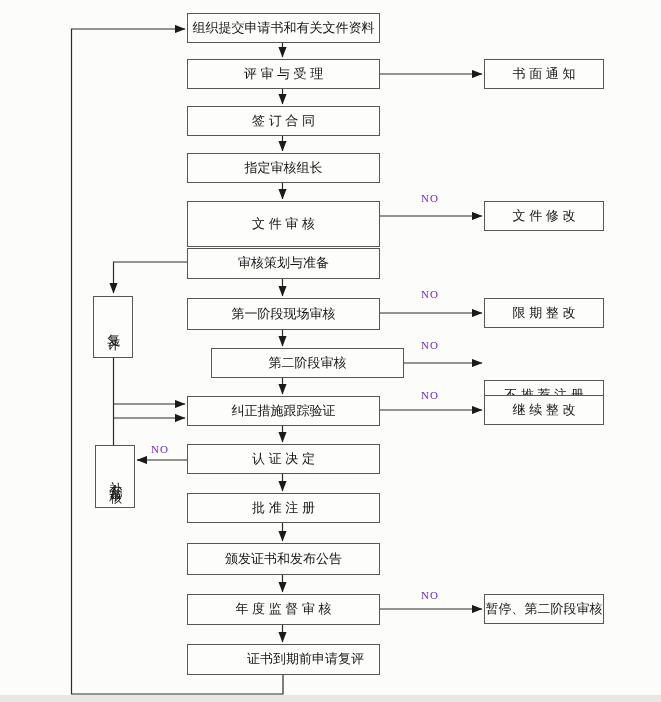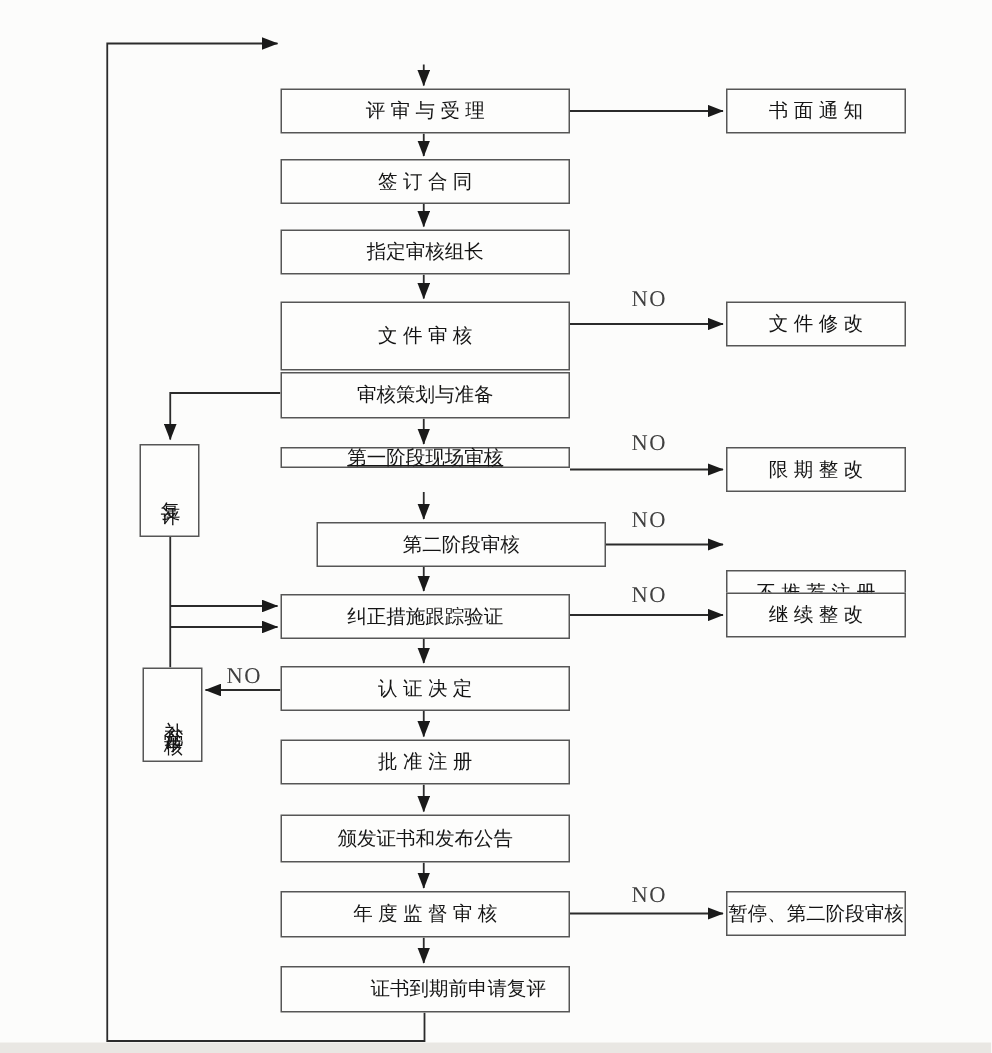--- a/index.html
+++ b/index.html
@@ -10,22 +10,22 @@
   .lines{position:absolute;left:0;top:0;width:661px;height:702px;}
   .box{
     position:absolute;box-sizing:border-box;border:1px solid #565656;background:#fdfdfc;
     display:flex;align-items:center;justify-content:center;
     font-size:13px;color:#151515;white-space:pre;text-align:center;line-height:1.1;
   }
   .main{left:187px;width:193px;}
   .out{left:484px;width:120px;height:30px;}
   .vbox{writing-mode:vertical-rl;text-orientation:upright;letter-spacing:3px;white-space:normal;}
   .no{
-    position:absolute;font-family:"Liberation Serif",serif;font-size:15px;
-    color:#404040;letter-spacing:1px;
+    position:absolute;font-family:"Liberation Serif",serif;font-size:11px;
+    color:#6d28d9;letter-spacing:1px;
   }
   .edge-strip{position:absolute;left:0;top:695px;width:661px;height:7px;background:#e9e7e3;}
 </style>
 </head>
 <body>
 
 <div class="canvas">
 
   <svg class="lines" width="661" height="702" viewBox="0 0 661 702" fill="none" stroke="#2b2b2b" stroke-width="1.2">
     <defs>
@@ -59,26 +59,27 @@
 
     <path d="M113.5 358 V445"></path>
     <path d="M113.5 404 H185" marker-end="url(#arw)"></path>
     <path d="M113.5 418 H185" marker-end="url(#arw)"></path>
 
     <path d="M187 460 H137" marker-end="url(#arw)"></path>
 
     <path d="M283 675 V694 H71.5 V29 H185" marker-end="url(#arw)"></path>
   </svg>
 
+  <div class="box main" style="top:13px;height:30px;">组织提交申请书和有关文件资料</div>
   <div class="box main" style="top:59px;height:30px;">评 审 与 受 理</div>
   <div class="box main" style="top:106px;height:30px;">签 订 合 同</div>
   <div class="box main" style="top:153px;height:30px;">指定审核组长</div>
   <div class="box main" style="top:201px;height:46px;">文 件 审 核</div>
   <div class="box main" style="top:248px;height:31px;">审核策划与准备</div>
-  <div class="box main" style="top:298px;height:14px;text-decoration:underline;">第一阶段现场审核</div>
+  <div class="box main" style="top:298px;height:32px;">第一阶段现场审核</div>
   <div class="box main" style="top:348px;height:30px;margin-left:24px;">第二阶段审核</div>
   <div class="box main" style="top:396px;height:30px;">纠正措施跟踪验证</div>
   <div class="box main" style="top:444px;height:30px;">认 证 决 定</div>
   <div class="box main" style="top:493px;height:30px;">批 准 注 册</div>
   <div class="box main" style="top:543px;height:32px;">颁发证书和发布公告</div>
   <div class="box main" style="top:594px;height:31px;">年 度 监 督 审 核</div>
   <div class="box main" style="top:644px;height:31px;padding-left:44px;">证书到期前申请复评</div>
 
   <div class="box out" style="top:59px;">书 面 通 知</div>
   <div class="box out" style="top:201px;">文 件 修 改</div>

